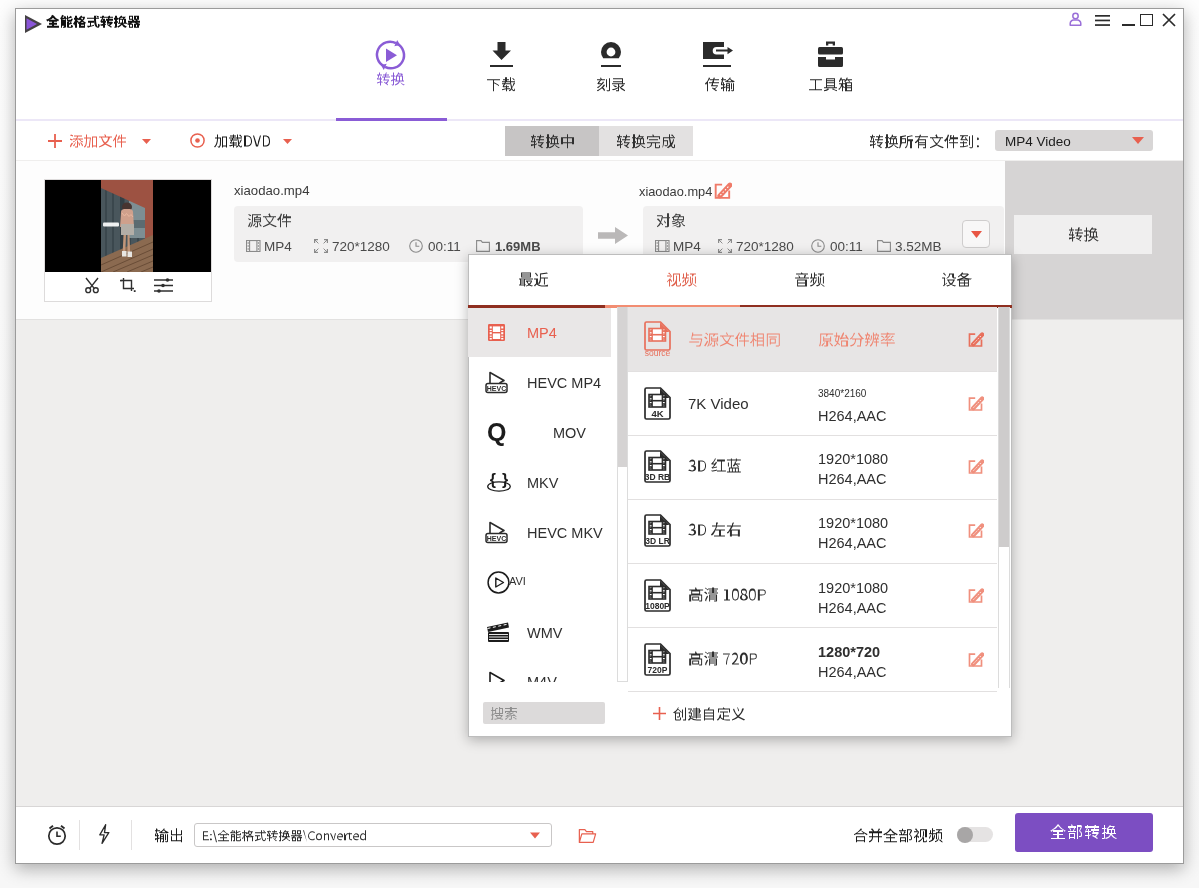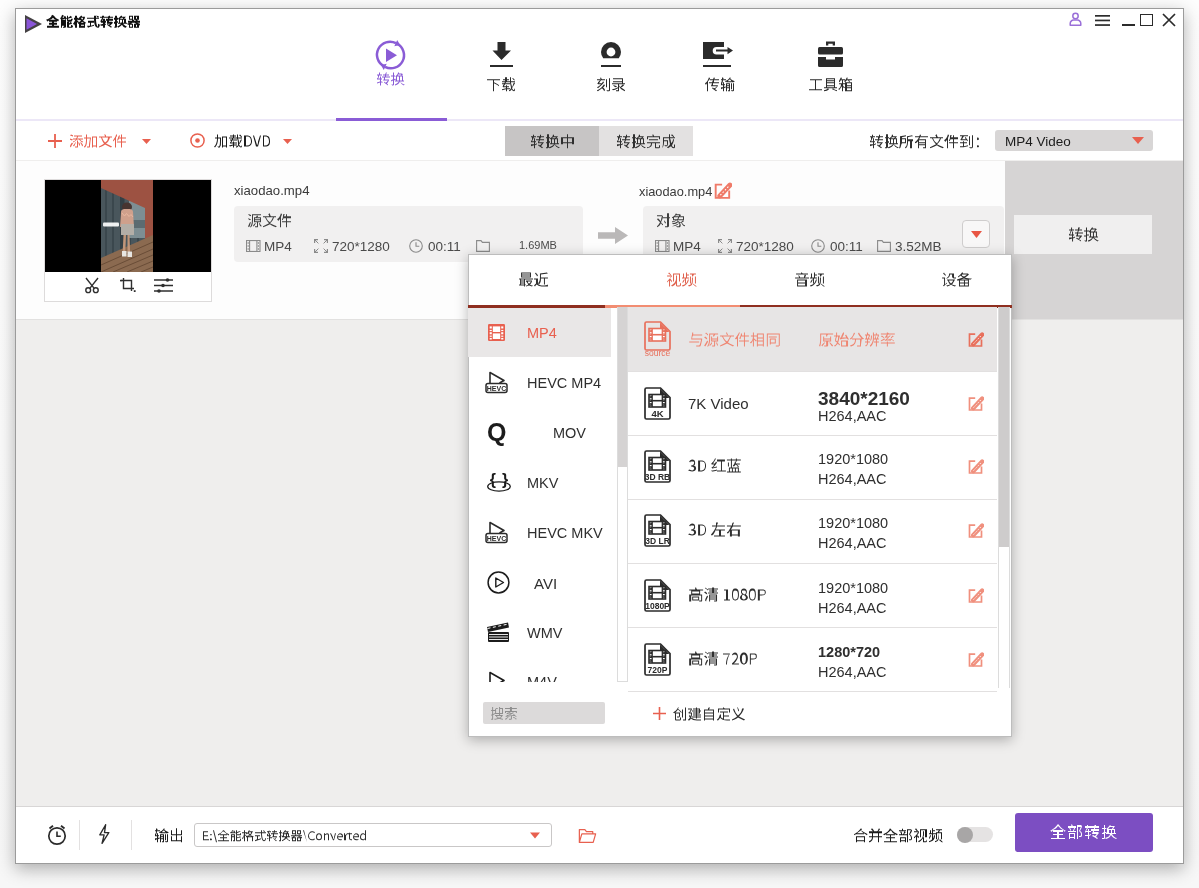--- a/index.html
+++ b/index.html
@@ -184,21 +184,21 @@
     </svg>
 <div style="position:absolute;left:332px;top:239px;font-size:13.5px;color:#4a4a4a;font-weight:400;white-space:pre;line-height:1.2;">720*1280</div>
 <svg class="abs" style="left:409px;top:239px" width="14" height="14" viewBox="0 0 14 14">
       <circle cx="7" cy="7" r="6.3" fill="none" stroke="#8a8a8a" stroke-width="1.1"></circle>
       <path d="M7 3.2 V7.3 H10.3" stroke="#8a8a8a" stroke-width="1.1" fill="none"></path>
     </svg>
 <div style="position:absolute;left:428px;top:239px;font-size:13.5px;color:#4a4a4a;font-weight:400;white-space:pre;line-height:1.2;">00:11</div>
 <svg class="abs" style="left:476px;top:240px" width="14" height="12" viewBox="0 0 14 12">
       <path d="M0.6 11.4 V0.6 H5 L6.4 2.4 H13.4 V11.4 Z" fill="none" stroke="#8a8a8a" stroke-width="1.1"></path>
     </svg>
-<div style="position:absolute;left:519px;top:239px;font-size:11px;color:#4a4a4a;font-weight:400;white-space:pre;line-height:1.2;">1.69MB</div>
+<div style="position:absolute;left:495px;top:239px;font-size:13px;color:#4a4a4a;font-weight:700;white-space:pre;line-height:1.2;">1.69MB</div>
 <svg class="abs" style="left:598px;top:227px" width="30" height="17" viewBox="0 0 30 17">
       <path d="M0 5.2 H17 V0 L30 8.5 L17 17 V11.8 H0 Z" fill="#bab8b8"></path>
     </svg>
 <div style="position:absolute;left:639px;top:183.5px;font-size:12.8px;color:#3a3a3a;font-weight:400;white-space:pre;line-height:1.2;">xiaodao.mp4</div>
 <svg class="abs" style="left:714px;top:181px" width="18" height="18" viewBox="0 0 16 16">
       <path d="M7.2 3.2 H1.5 V15 H13.5 V8.5" fill="none" stroke="#ef7a68" stroke-width="1.7"></path>
       <path d="M5.2 13.2 L14.2 3.6" stroke="#ef7a68" stroke-width="4.4" stroke-linecap="round"></path>
       <path d="M5.6 12.6 L13.2 4.6" stroke="#fff" stroke-width="0.9" stroke-dasharray="1.4 1.6"></path>
     </svg>
 <div class="abs" style="left:643px;top:206px;width:361px;height:56px;background:#f1f0f0;border-radius:4px"></div>
@@ -290,21 +290,21 @@
 <svg class="abs" style="left:485px;top:520px" width="28" height="24" viewBox="0 0 28 24">
       <path d="M5 13 V2.5 L19 10.5 L14.5 13" fill="none" stroke="#2b2b2b" stroke-width="1.6" stroke-linejoin="round"></path>
       <rect x="1" y="13.5" width="21" height="9" rx="2" fill="none" stroke="#2b2b2b" stroke-width="1.5"></rect>
       <text x="11.5" y="21" font-size="7" font-family="Liberation Sans" font-weight="bold" fill="#2b2b2b" text-anchor="middle">HEVC</text>
     </svg>
 <div style="position:absolute;left:527px;top:525px;font-size:14.5px;color:#2f2f2f;font-weight:400;white-space:pre;line-height:1.2;">HEVC MKV</div>
 <svg class="abs" style="left:487px;top:571px" width="23" height="23" viewBox="0 0 23 23">
       <circle cx="11.5" cy="11.5" r="10.4" fill="none" stroke="#1c1c1c" stroke-width="1.5"></circle>
       <path d="M8.8 7 L16.5 11.5 L8.8 16 Z" fill="none" stroke="#1c1c1c" stroke-width="1.4" stroke-linejoin="round"></path>
     </svg>
-<div style="position:absolute;left:534px;top:575px;font-size:15px;color:#2f2f2f;font-weight:400;white-space:pre;line-height:1.2;">AVI</div>
+<div style="position:absolute;left:509px;top:575px;font-size:11px;color:#2f2f2f;font-weight:400;white-space:pre;line-height:1.2;">AVI</div>
 <svg class="abs" style="left:486px;top:621px" width="25" height="22" viewBox="0 0 25 22">
       <path d="M1 6 L22 1.5 L23 6.5 L2 11 Z" fill="#1c1c1c"></path>
       <path d="M1.5 7.5 l21 -4.5" stroke="#fff" stroke-width="1" stroke-dasharray="3 2.5"></path>
       <rect x="2" y="11" width="21" height="10" rx="1" fill="#1c1c1c"></rect>
       <path d="M3 13.5 h19 M3 16 h19 M3 18.5 h19" stroke="#fff" stroke-width="0.9"></path>
     </svg>
 <div style="position:absolute;left:527px;top:625px;font-size:14.5px;color:#2f2f2f;font-weight:400;white-space:pre;line-height:1.2;">WMV</div>
 <div class="abs" style="left:468px;top:657px;width:143px;height:25px;overflow:hidden">
       <div style="position:absolute;left:17px;top:13px"><svg width="28" height="24" viewBox="0 0 28 24">
           <path d="M5 13 V2.5 L19 10.5 L14.5 13" fill="none" stroke="#1c1c1c" stroke-width="1.6" stroke-linejoin="round"></path>
@@ -363,21 +363,21 @@
         <rect x="5.9" y="9.1" width="1.6" height="1.6"></rect>
         <rect x="5.9" y="12.9" width="1.6" height="1.6"></rect>
         <rect x="5.9" y="16.7" width="1.6" height="1.6"></rect>
         <rect x="19.1" y="9.1" width="1.6" height="1.6"></rect>
         <rect x="19.1" y="12.9" width="1.6" height="1.6"></rect>
         <rect x="19.1" y="16.7" width="1.6" height="1.6"></rect>
       </g>
       <text x="13.5" y="29.5" font-size="9.5" font-family="Liberation Sans" font-weight="bold" fill="#2b2b2b" text-anchor="middle">4K</text>
     </svg>
 <div style="position:absolute;left:688px;top:395px;font-size:15px;color:#2f2f2f;font-weight:400;white-space:pre;line-height:1.2;">7K Video</div>
-<div style="position:absolute;left:818px;top:388px;font-size:19px;color:#2f2f2f;font-weight:700;white-space:pre;line-height:1.2;text-align:right;">3840*2160</div>
+<div style="position:absolute;left:818px;top:388px;font-size:10px;color:#2f2f2f;font-weight:400;white-space:pre;line-height:1.2;text-align:right;">3840*2160</div>
 <div style="position:absolute;left:818px;top:408px;font-size:14.5px;color:#2f2f2f;font-weight:400;white-space:pre;line-height:1.2;">H264,AAC</div>
 <svg class="abs" style="left:968px;top:395px" width="16" height="16" viewBox="0 0 16 16">
       <path d="M7.2 3.2 H1.5 V15 H13.5 V8.5" fill="none" stroke="#f0907e" stroke-width="1.7"></path>
       <path d="M5.2 13.2 L14.2 3.6" stroke="#f0907e" stroke-width="4.4" stroke-linecap="round"></path>
       <path d="M5.6 12.6 L13.2 4.6" stroke="#fff" stroke-width="0.9" stroke-dasharray="1.4 1.6"></path>
     </svg>
 <svg class="abs" style="left:644px;top:449.5px" width="27" height="33" viewBox="0 0 27 33">
       <path d="M2.5 1 H16.5 L26 10.5 V30.5 A1.5 1.5 0 0 1 24.5 32 H2.5 A1.5 1.5 0 0 1 1 30.5 V2.5 A1.5 1.5 0 0 1 2.5 1 Z" fill="none" stroke="#2b2b2b" stroke-width="1.7"></path>
       <path d="M16 1.5 L25.4 11 L16 11 Z" fill="#2b2b2b"></path>
       <g fill="#fff" stroke="#2b2b2b">

